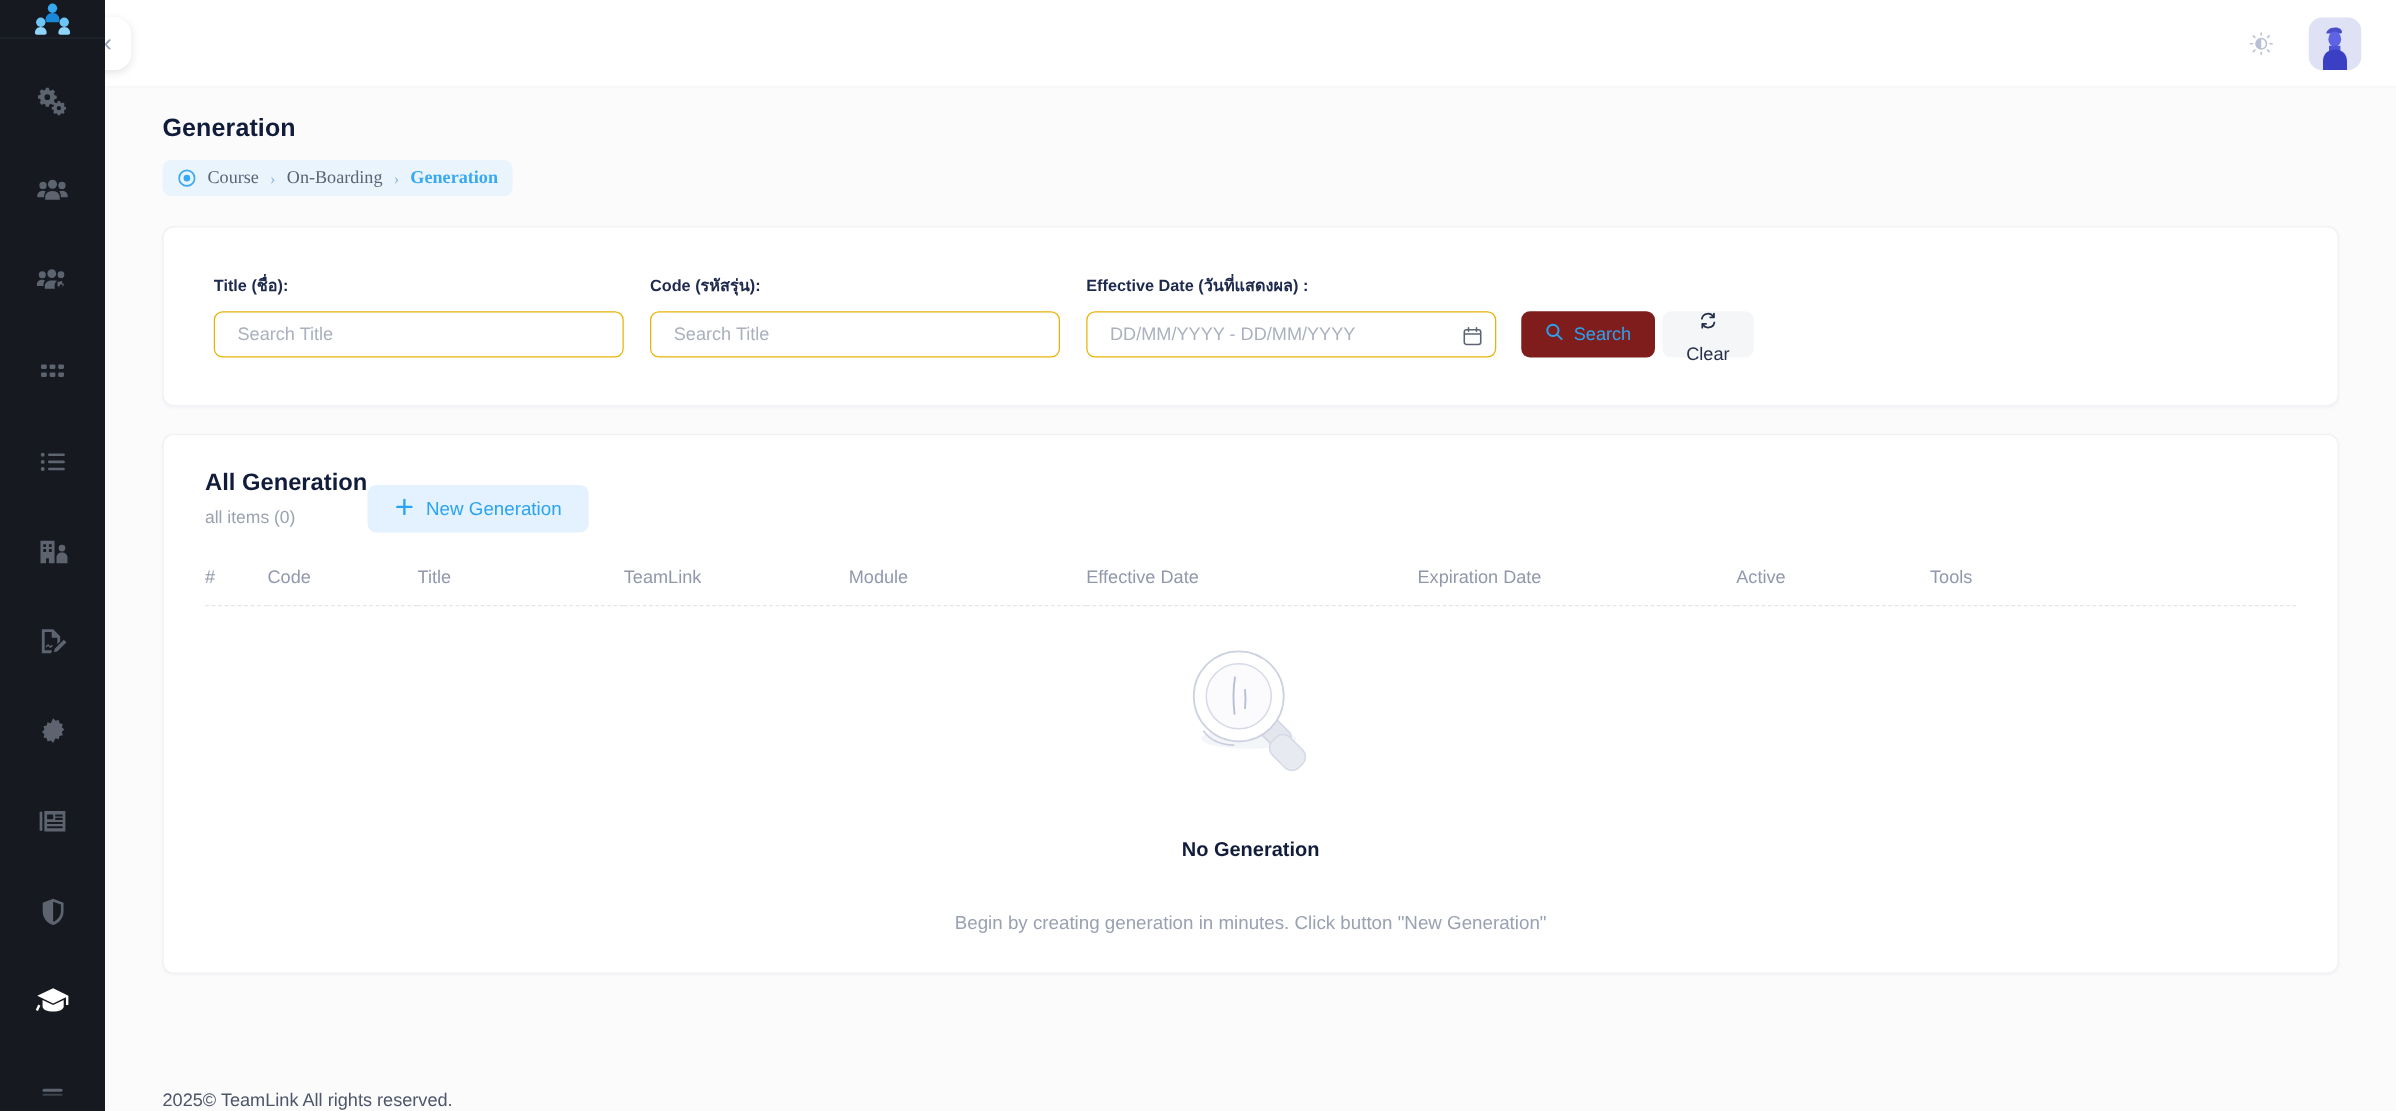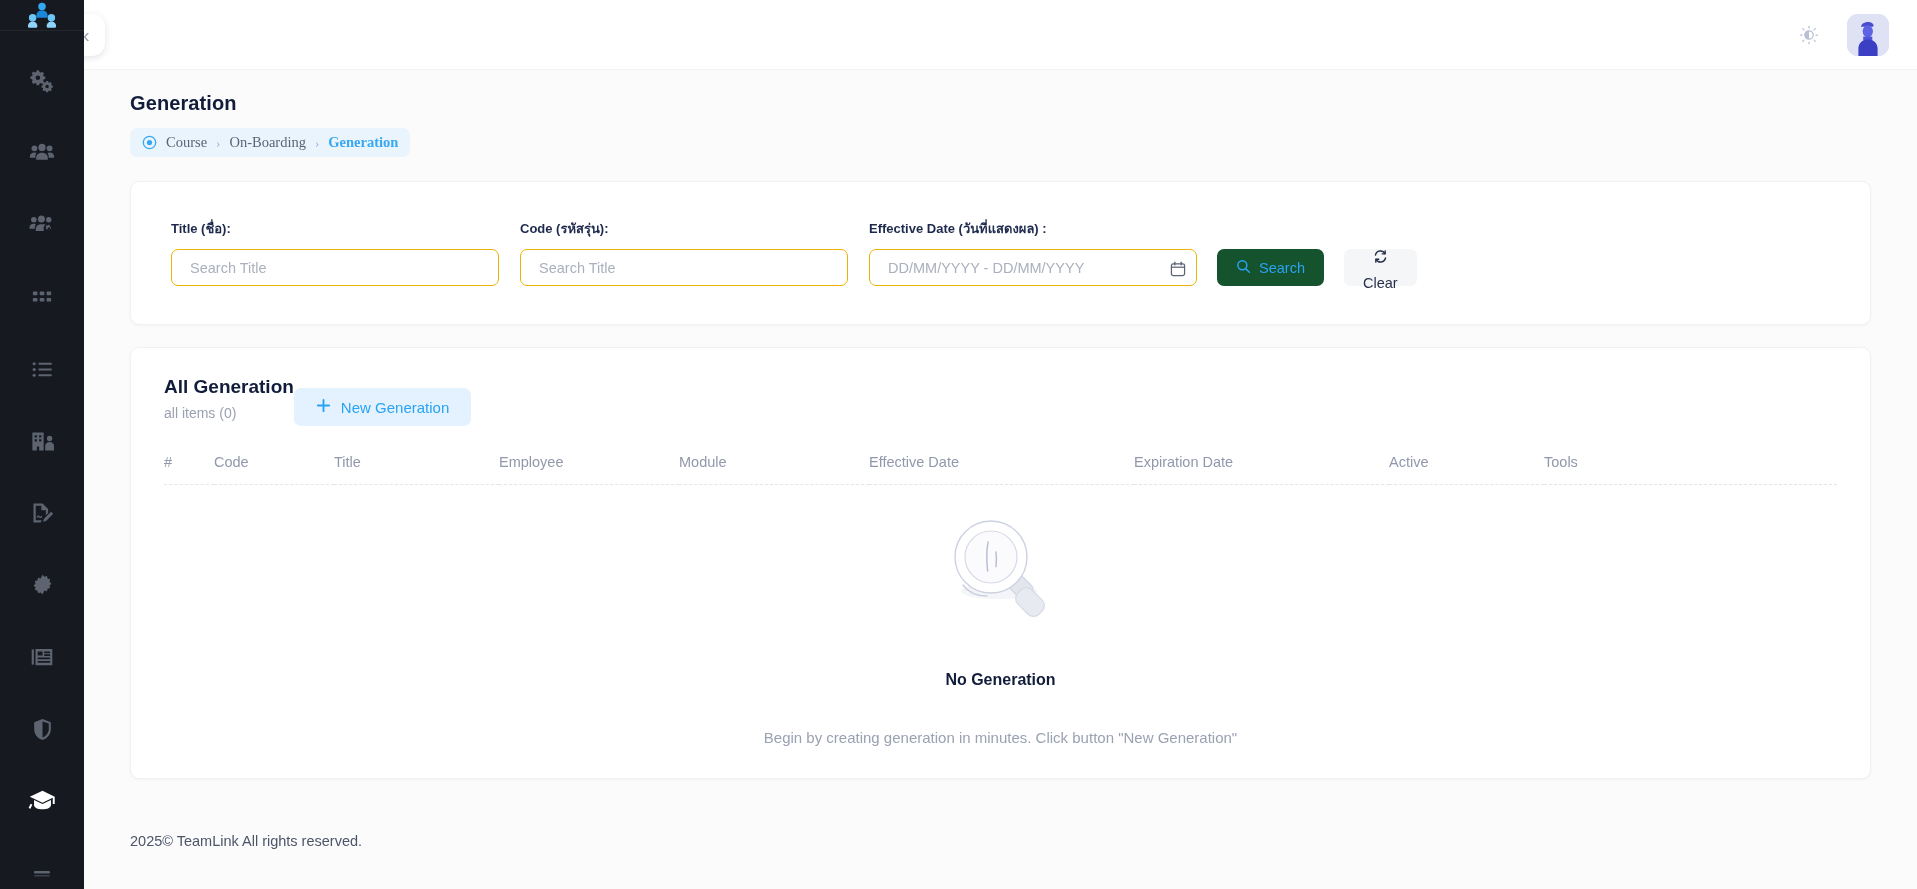--- a/index.html
+++ b/index.html
@@ -111,21 +111,21 @@
   .cal-icon {
     position: absolute; right: 11px; bottom: 9px;
     color: #6b7285; cursor: pointer; display: flex;
   }
   .btn {
     height: 37px; border: none; border-radius: 7px;
     display: inline-flex; align-items: center; gap: 8px;
     padding: 0 19px; font-size: 14.5px; cursor: pointer;
     font-family: "Liberation Sans", sans-serif;
   }
-  .btn-search { background: #14532d; color: #2aa3f2; font-weight: normal; margin-right: 20px; }
+  .btn-search { background: #7f1d1d; color: #2aa3f2; font-weight: normal; margin-right: 6px; }
   .btn-clear  { background: #f5f6f8; color: #27304a; flex-direction: column; }
 
   
   .list-card { margin-top: 22px; padding: 28px 33px 36px 33px; height: 432px; }
   .list-head { display: flex; justify-content: flex-start; align-items: flex-start; }
   .list-title { font-size: 19px; font-weight: bold; color: #111c3a; }
   .list-sub { font-size: 14px; color: #9aa1b1; margin-top: 7px; }
   .btn-new {
     background: #e3f2fe; color: #2aa3f2;
     height: 38px; border-radius: 7px; border: none;
@@ -146,21 +146,21 @@
     display: flex; flex-direction: column; align-items: center;
     margin-top: 26px;
     gap: 20px;
   }
   .empty-title { font-size: 16px; font-weight: bold; color: #111c3a; margin-top: 18px; }
   .empty-desc { font-size: 15px; color: #9aa1b1; margin-top: 20px; }
 
   .footer {
     position: absolute; left: 0; bottom: 0;
     width: 100%; height: 56px;
-    display: flex; align-items: flex-start;
+    display: flex; align-items: flex-end;
     padding-left: 46px;
     font-size: 14.5px; color: #4d5costs;
     color: #4d5568;
     background: #fbfbfc;
   }
 </style>
 </head>
 <body>
 
 <div class="app">
@@ -400,21 +400,21 @@
             <span>New Generation</span>
           </button>
         </div>
 
         <table class="grid">
           <thead>
             <tr class="thead-rule">
               <th style="width:50px">#</th>
               <th style="width:120px">Code</th>
               <th style="width:165px">Title</th>
-              <th style="width:180px">Employee</th>
+              <th style="width:180px">TeamLink</th>
               <th style="width:190px">Module</th>
               <th style="width:265px">Effective Date</th>
               <th style="width:255px">Expiration Date</th>
               <th style="width:155px">Active</th>
               <th>Tools</th>
             </tr>
           </thead>
           <tbody></tbody>
         </table>
 

